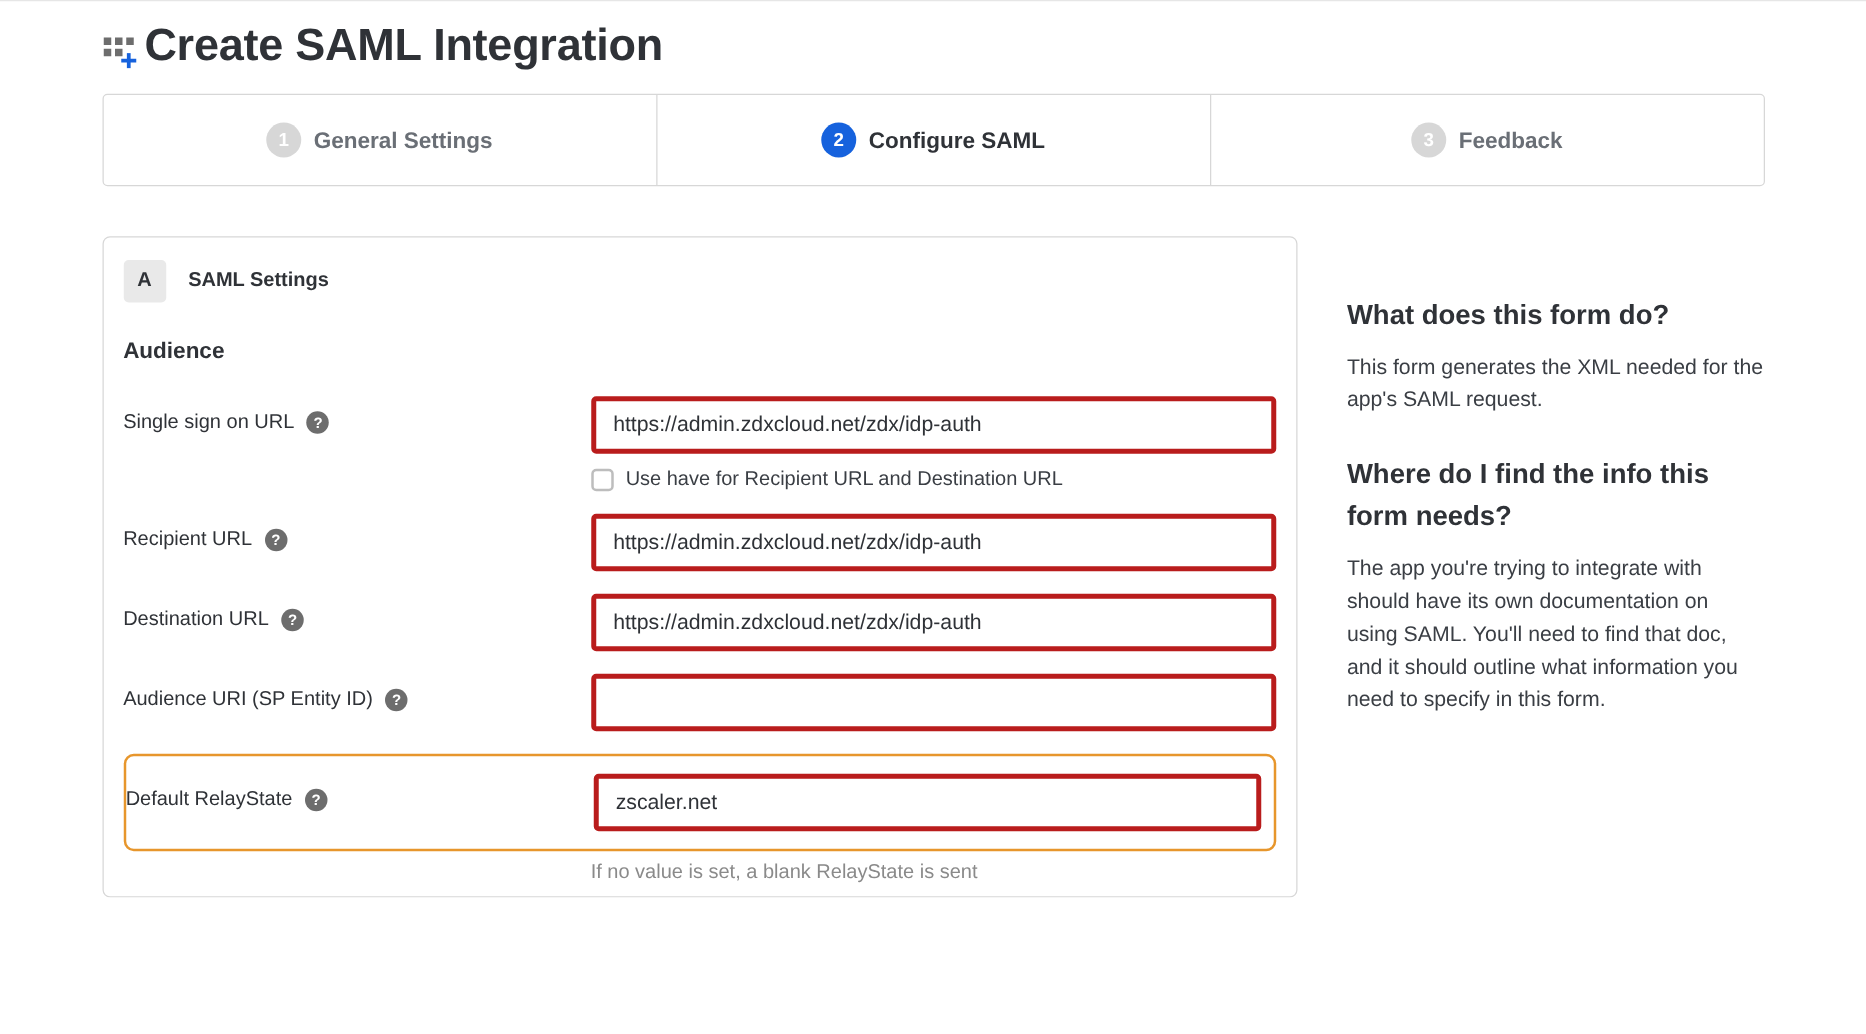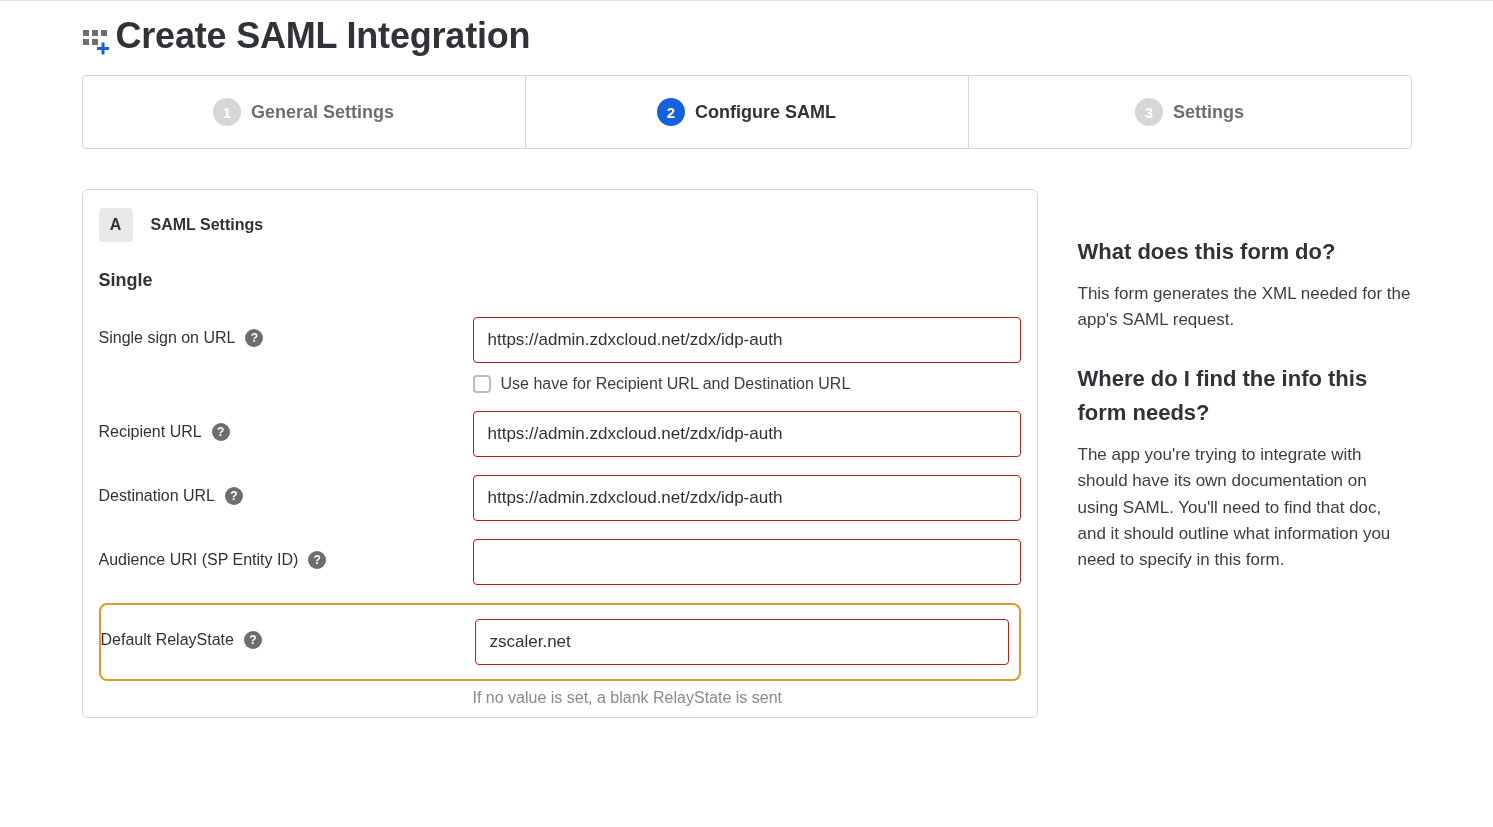--- a/index.html
+++ b/index.html
@@ -130,21 +130,21 @@
     justify-content: center;
     cursor: pointer;
     flex: 0 0 auto;
   }
   .field-col {
     flex: 1 1 auto;
   }
   .text-input {
     width: 100%;
     height: 46px;
-    border: 1px solid #b91c1c;
+    border: 4px solid #b91c1c;
     border-radius: 4px;
     padding: 0 14px;
     font-size: 17px;
     color: #2f3237;
     background: #fff;
   }
   .checkbox-row {
     display: flex;
     align-items: center;
     gap: 10px;
@@ -211,32 +211,32 @@
     <div class="step">
       <span class="num">1</span>
       <span>General Settings</span>
     </div>
     <div class="step active">
       <span class="num">2</span>
       <span>Configure SAML</span>
     </div>
     <div class="step">
       <span class="num">3</span>
-      <span>Settings</span>
+      <span>Feedback</span>
     </div>
   </div>
 
   <div class="columns">
     <div class="panel">
       <div class="panel-head">
         <div class="panel-letter">A</div>
         <div class="panel-title">SAML Settings</div>
       </div>
 
-      <div class="section-title">Single</div>
+      <div class="section-title">Audience</div>
 
       <div class="form-row">
         <div class="label-col">
           <span>Single sign on URL</span>
           <span class="help-icon">?</span>
         </div>
         <div class="field-col">
           <input class="text-input" value="https://admin.zdxcloud.net/zdx/idp-auth" style="">
           <div class="checkbox-row">
             <span class="fake-checkbox"></span>

